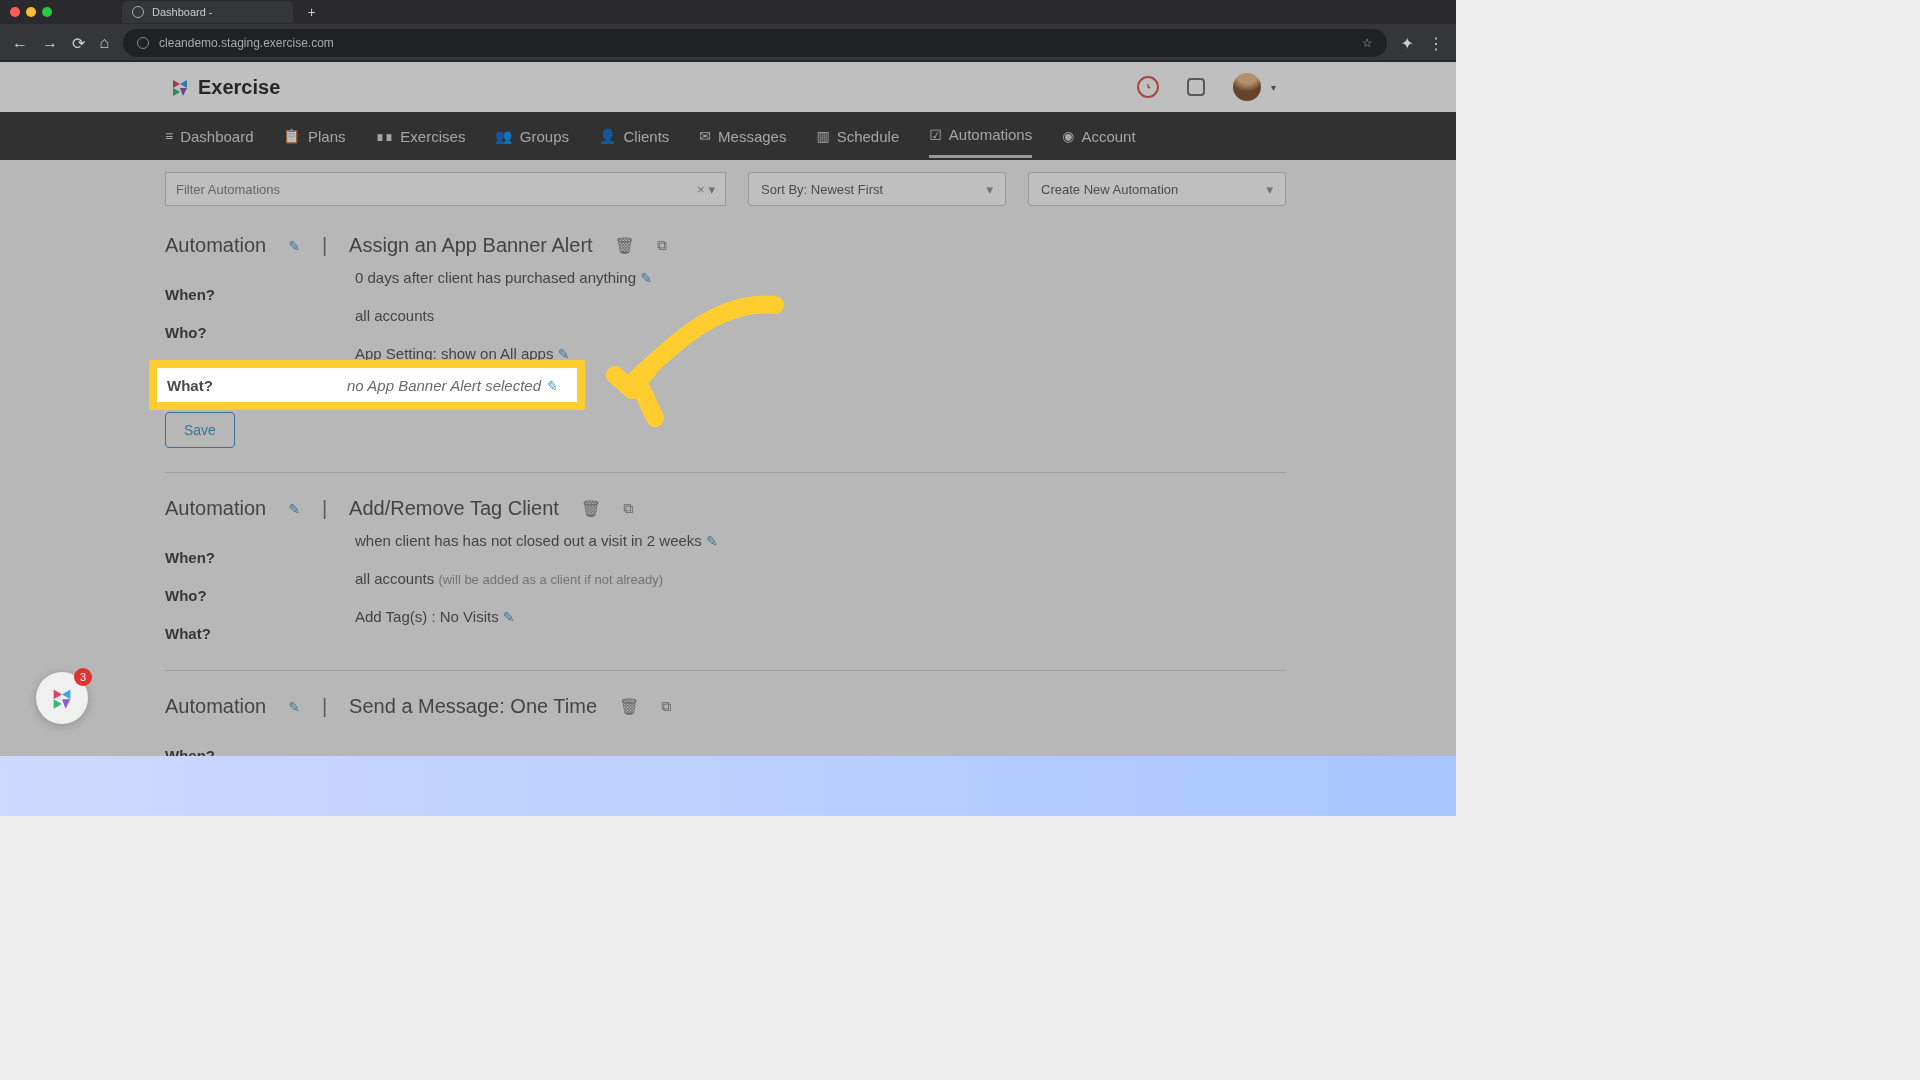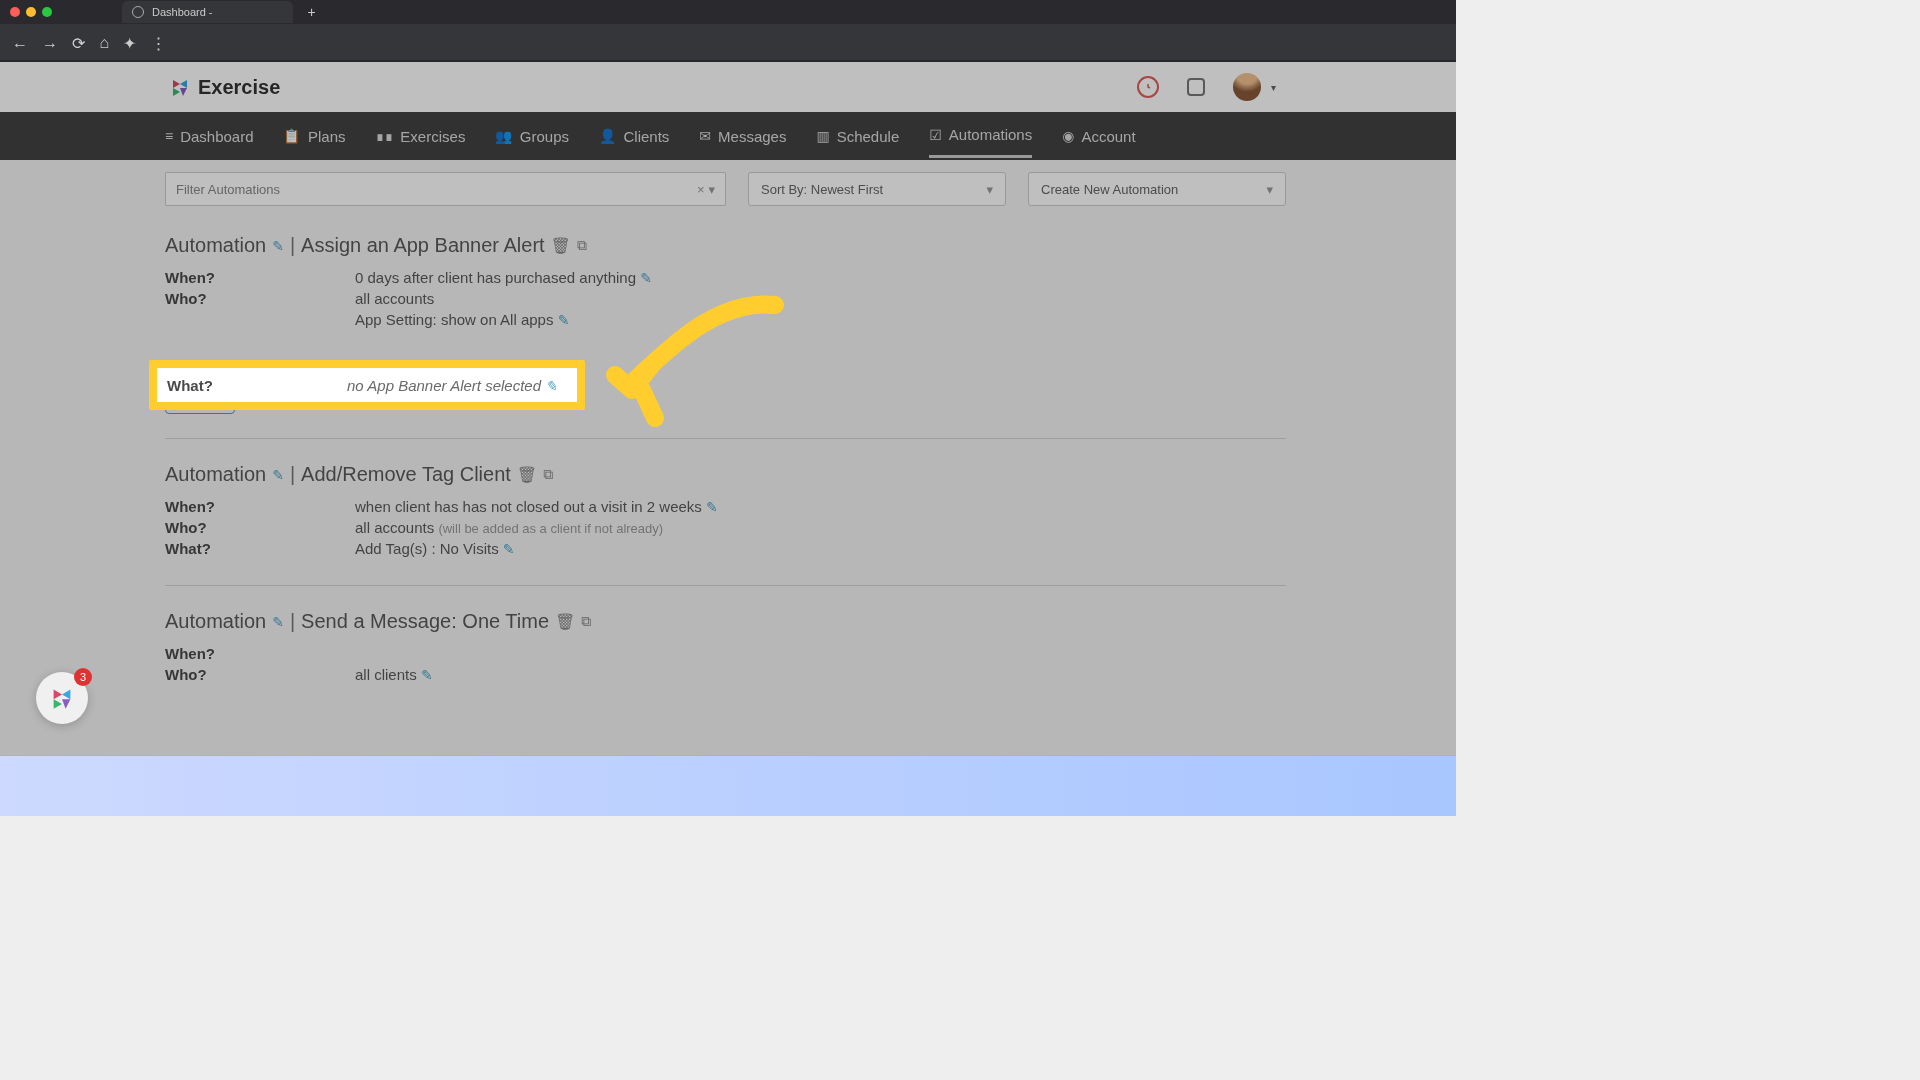--- a/index.html
+++ b/index.html
@@ -46,28 +46,28 @@
 .content { padding: 12px 170px 20px 165px; background: #f5f5f5; }
 
 .filter-row { display: flex; gap: 22px; margin-bottom: 28px; }
 .filter-box { flex: 1; background: #fff; border: 1px solid #ccc; border-radius: 1px; height: 34px; display: flex; align-items: center; padding: 0 10px; color: #888; font-size: 13px; cursor:text; }
 .filter-box .clr { margin-left: auto; color: #999; padding-right:4px; cursor:pointer;}
 .filter-box .drop { color: #999; cursor:pointer;}
 .sort-box, .create-box { width: 258px; background: #fff; border: 1px solid #ccc; border-radius: 3px; height: 34px; display: flex; align-items: center; padding: 0 12px; color: #666; font-size: 13px; cursor:pointer;}
 .sort-box .drop, .create-box .drop { margin-left: auto; color: #999; }
 
 .automation-card { border-bottom: 1px solid #d5d5d5; padding-bottom: 24px; margin-bottom: 24px; }
-.card-title { font-size: 20px; color: #5a5a5a; margin-bottom: 12px; font-weight: 400; display: flex; align-items: center; gap: 6px; }
+.card-title { font-size: 20px; color: #5a5a5a; margin-bottom: 12px; font-weight: 400; display: flex; align-items: center; gap: 22px; }
 .pencil { color: #4a9fc5; font-size: 14px; cursor:pointer;}
 .pipe { color: #777; }
 .trash { color: #888; font-size: 16px; cursor:pointer;}
 .copy { color: #888; font-size: 14px; cursor:pointer;}
 
 .kv { display: flex; margin-bottom: 4px; font-size: 15px; color: #555; }
-.k { width: 190px; font-weight: 700; color: #4a4a4a; }
+.k { width: 190px; font-weight: 700; color: #4a4a4a; margin-top: 17px; }
 .v { color: #5a5a5a; }
 .muted { color: #999; font-size: 13px; margin-top: 40px; }
 
 .save-btn { border: 1px solid #4a9fc5; color: #4a9fc5; background: transparent; padding: 9px 18px; border-radius: 4px; font-size: 14px; cursor: pointer; margin-top: 14px; }
 
 
 .highlight { position: absolute; left: 149px; top: 360px; width: 436px; height: 50px; background: #fff; border: 8px solid #ffce2e; border-radius: 2px; z-index: 100; display: flex; align-items: center; padding: 0 10px; font-size: 15px; color: #4a4a4a; }
 .highlight .hk { width: 180px; font-weight: 700; }
 .highlight .hv { font-style: italic; color: #6a6a6a; }
 
@@ -96,20 +96,25 @@
     <span>Dashboard -</span>
   </div>
   <span class="newtab">+</span>
 </div>
 
 <div class="browser-nav">
   <span class="nav-icon">←</span>
   <span class="nav-icon">→</span>
   <span class="nav-icon">⟳</span>
   <span class="nav-icon">⌂</span>
+  <div class="addr">
+    <span class="addr-globe"></span>
+    <span>cleandemo.staging.exercise.com</span>
+    <span class="addr-star">☆</span>
+  </div>
   <span class="ext-icon">✦</span>
   <span class="ext-icon">⋮</span>
 </div>
 
 <div class="app">
   <div class="app-header">
     <span class="logo-mark">
       <svg viewBox="0 0 20 20" width="20" height="20">
           <path d="M3 3 L10 7 L3 11 Z" fill="#d94864"></path>
           <path d="M10 7 L17 3 L17 11 Z" fill="#3aa7e0"></path>

